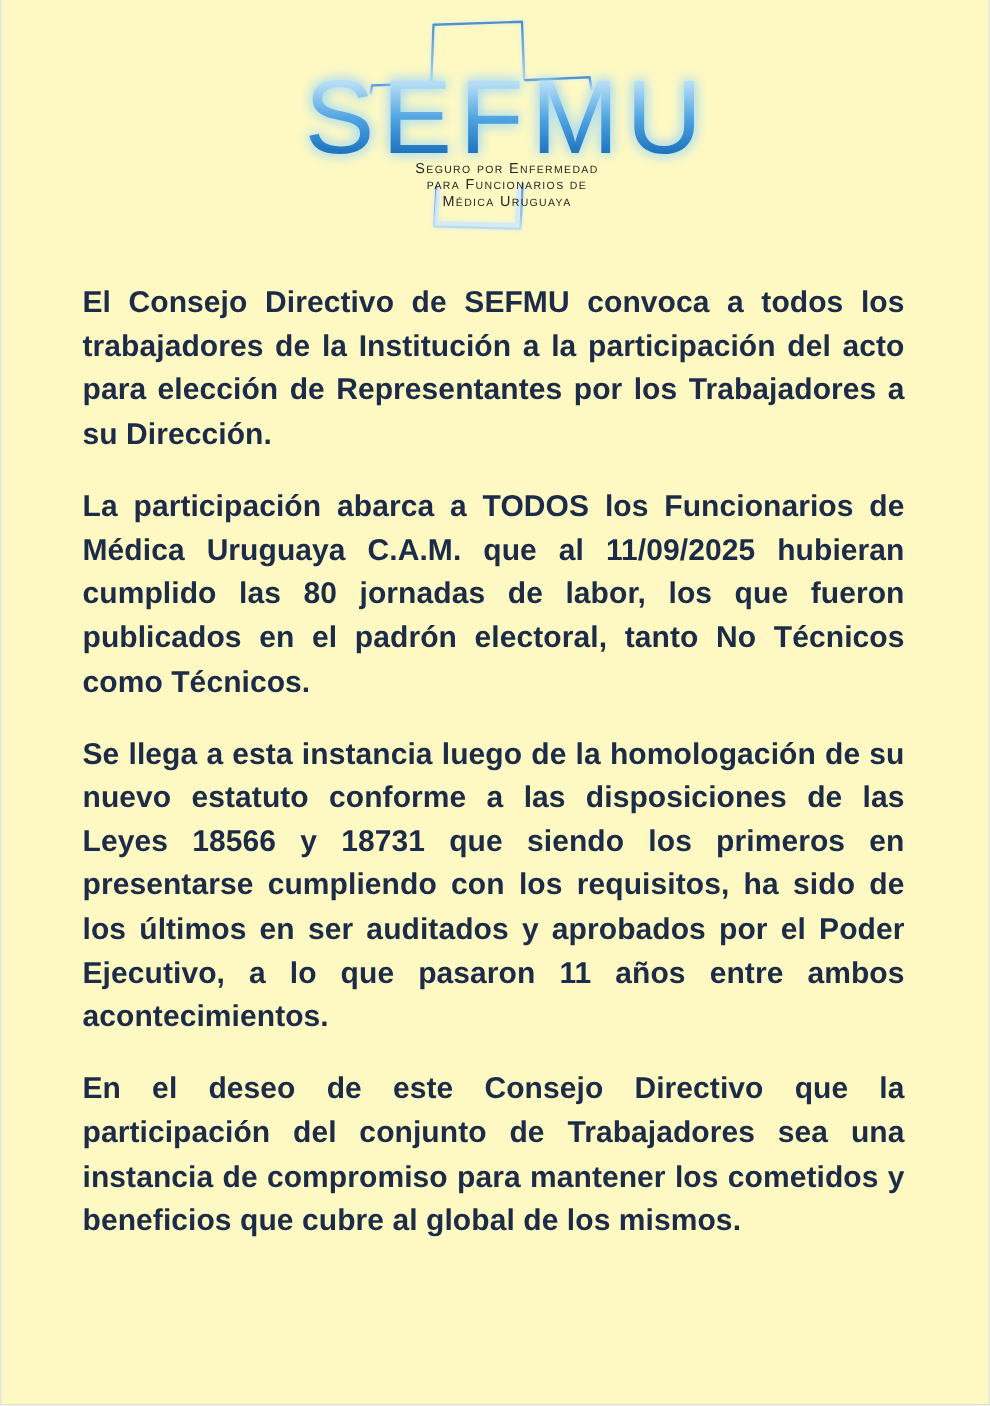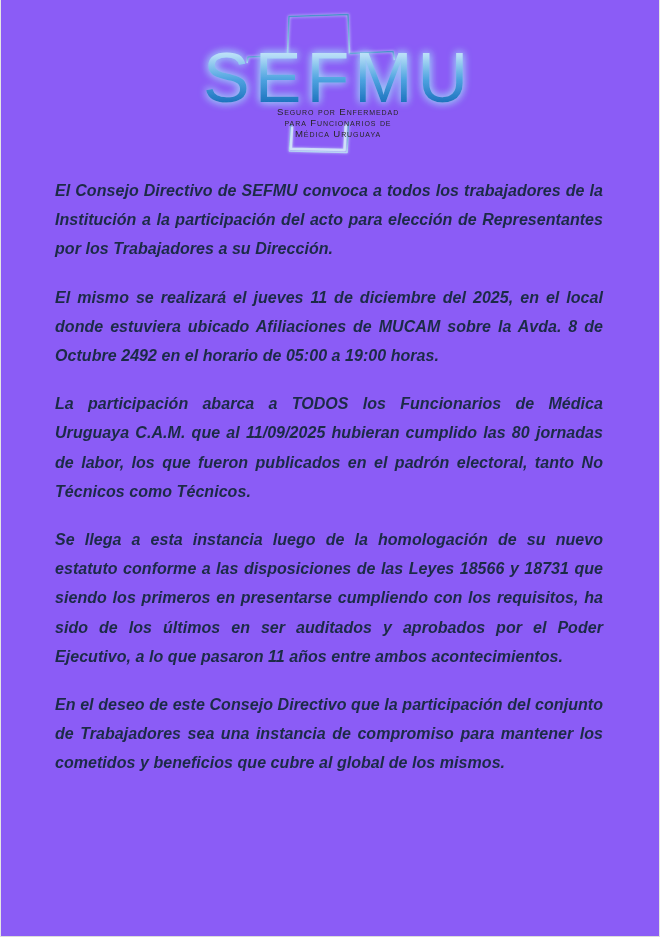--- a/index.html
+++ b/index.html
@@ -9,21 +9,21 @@
     background: #ffffff;
   }
   body {
     font-family: "Liberation Sans", sans-serif;
   }
   .page {
     position: relative;
     width: 660px;
     height: 937px;
     box-sizing: border-box;
-    background: #8b5cf6;
+    background: #fef9c3;
     border-left: 1px solid #e4e4e4;
     border-right: 1px solid #e4e4e4;
     border-bottom: 1px solid #dcdcdc;
     overflow: hidden;
     padding-left: 15px;
   }
 
   
   .logo-block {
     position: relative;
@@ -46,29 +46,28 @@
   }
 
   
   .doc-body {
     position: absolute;
     left: 54px;
     top: 176px;
     width: 548px;
   }
   .para {
-    margin: 0 0 19px 0;
+    margin: 12px 0 19px 0;
     text-align: justify;
     text-justify: inter-word;
-    font-size: 16px;
+    font-size: 20px;
     line-height: 29.2px;
     font-weight: bold;
     color: #1c2b47;
     letter-spacing: 0.05px;
-    font-style: italic;
     -webkit-font-smoothing: antialiased;
   }
   .para:last-of-type {
     margin-bottom: 0;
   }
 </style>
 </head>
 <body>
 
 <div class="page">
@@ -128,20 +127,19 @@
           <text x="150" y="107" font-size="9.6" letter-spacing="0.9" style="font-variant: small-caps;">Seguro por Enfermedad</text>
           <text x="150" y="118" font-size="9.6" letter-spacing="0.9" style="font-variant: small-caps;">para Funcionarios de</text>
           <text x="150" y="129" font-size="9.6" letter-spacing="0.9" style="font-variant: small-caps;">Médica Uruguaya</text>
         </g>
       </svg>
     </div>
   </div>
 
   <div class="doc-body">
     <p class="para">El Consejo Directivo de SEFMU convoca a todos los trabajadores de la Institución a la participación del acto para elección de Representantes por los Trabajadores a su Dirección.</p>
-    <p class="para">El mismo se realizará el jueves 11 de diciembre del 2025, en el local donde estuviera ubicado Afiliaciones de MUCAM sobre la Avda. 8 de Octubre 2492 en el horario de 05:00 a 19:00 horas.</p>
     <p class="para">La participación abarca a TODOS los Funcionarios de Médica Uruguaya C.A.M. que al 11/09/2025 hubieran cumplido las 80 jornadas de labor, los que fueron publicados en el padrón electoral, tanto No Técnicos como Técnicos.</p>
     <p class="para">Se llega a esta instancia luego de la homologación de su nuevo estatuto conforme a las disposiciones de las Leyes 18566 y 18731 que siendo los primeros en presentarse cumpliendo con los requisitos, ha sido de los últimos en ser auditados y aprobados por el Poder Ejecutivo, a lo que pasaron 11 años entre ambos acontecimientos.</p>
     <p class="para">En el deseo de este Consejo Directivo que la participación del conjunto de Trabajadores sea una instancia de compromiso para mantener los cometidos y beneficios que cubre al global de los mismos.</p>
 
   </div>
 
 </div>
 
 </body></html>

